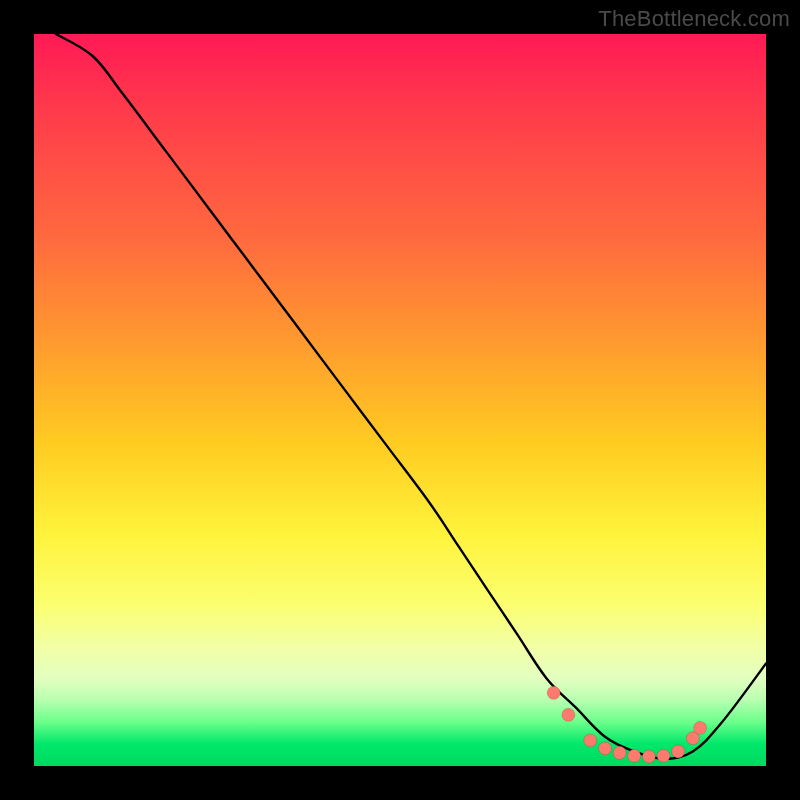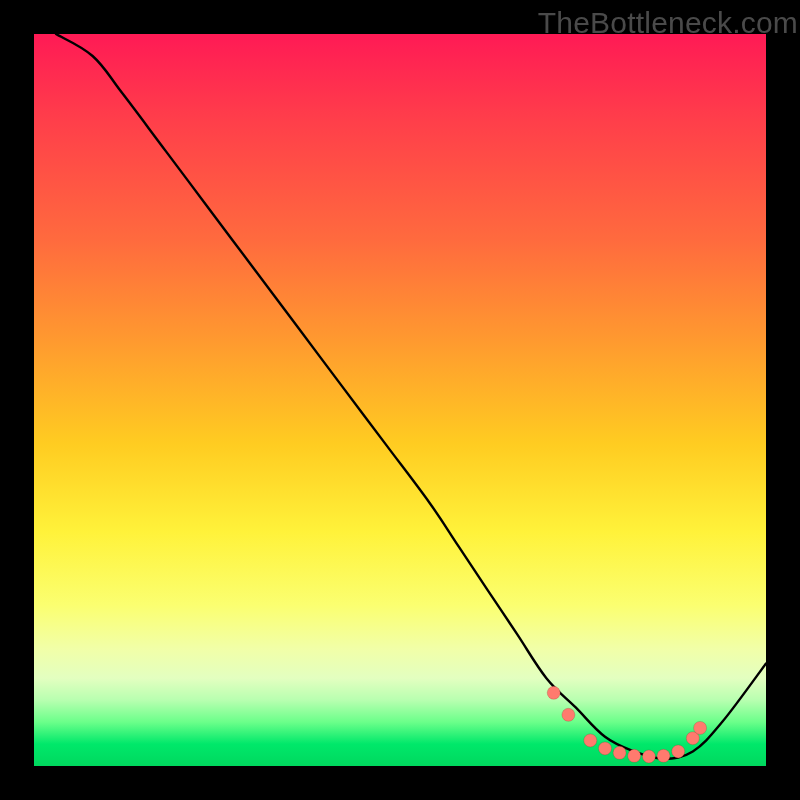--- a/index.html
+++ b/index.html
@@ -37,23 +37,23 @@
       #b8ffb0 91%,
       #6bff8a 94%,
       #00e86a 97%,
       #00d85e 100%
     );
     overflow: hidden;
   }
   .watermark {
     position: absolute;
     top: 6px;
-    right: 2px;
+    right: 10px;
     color: #4a4a4a;
-    font-size: 30px;
+    font-size: 22px;
     letter-spacing: 0.2px;
     font-weight: 500;
     user-select: none;
   }
   svg.curve {
     position: absolute;
     left: 0; top: 0;
     width: 732px;
     height: 732px;
     overflow: visible;

